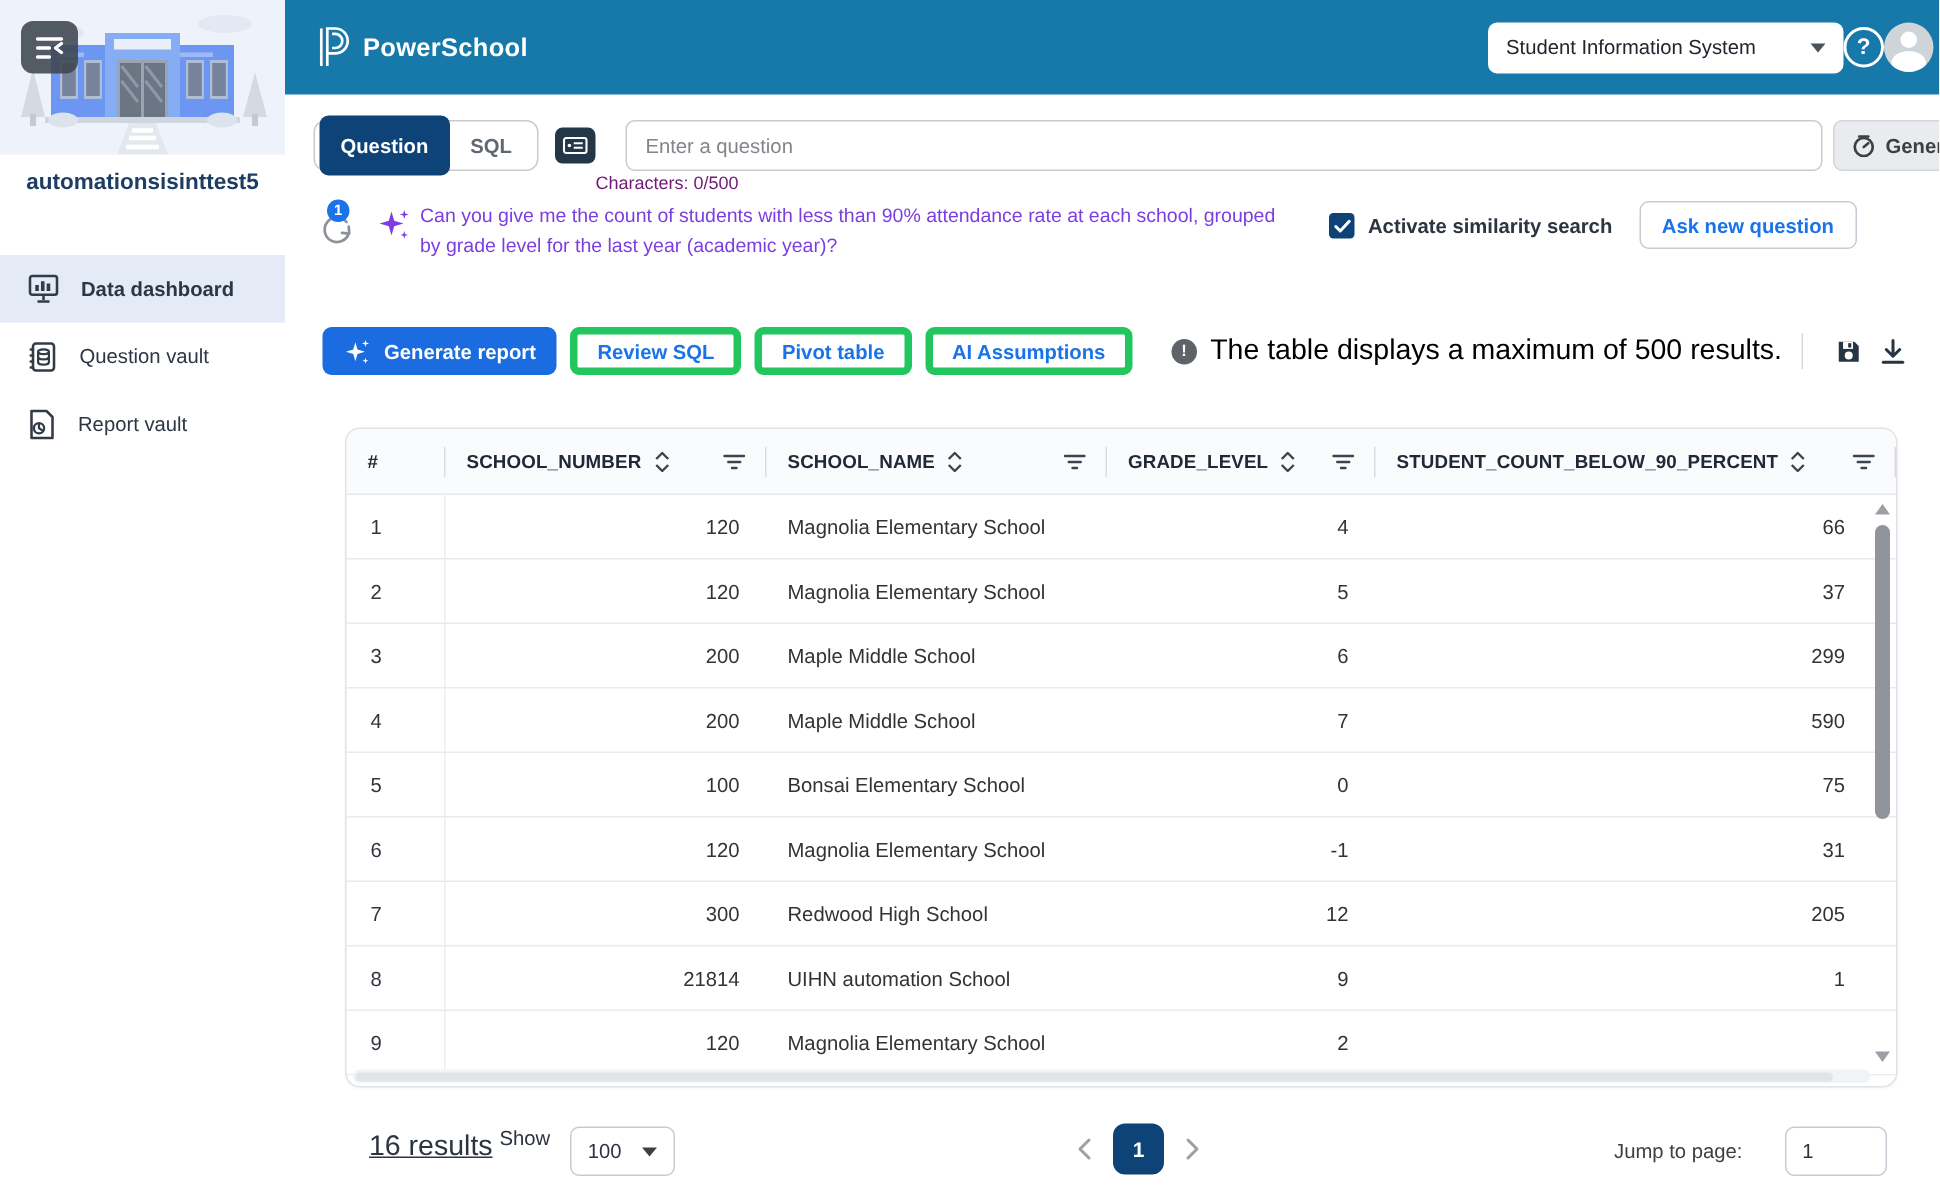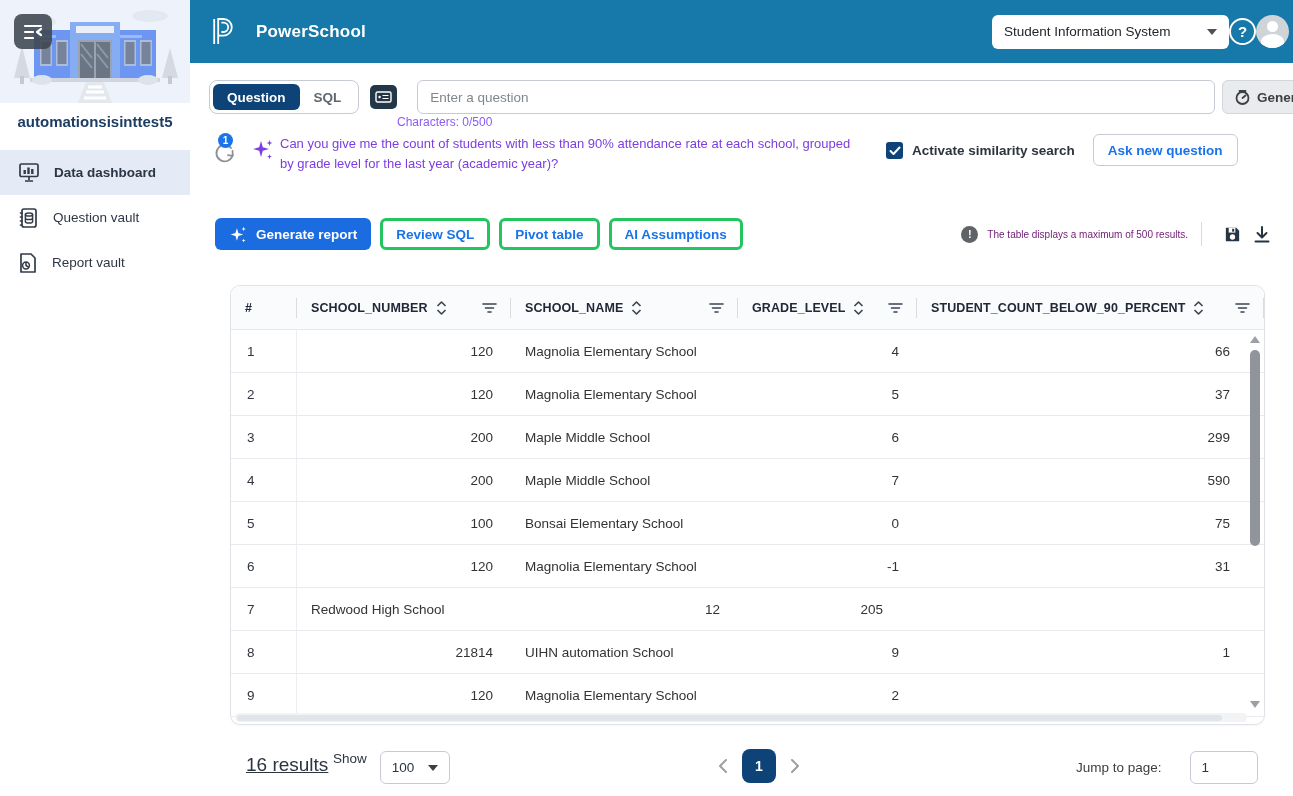--- a/index.html
+++ b/index.html
@@ -5,70 +5,70 @@
   * { margin:0; padding:0; box-sizing:border-box; }
   html,body { width:1293px; height:796px; }
   body { font-family:"Liberation Sans","DejaVu Sans",sans-serif; background:#fff; overflow:hidden; }
   .app { position:relative; width:1293px; height:796px; background:#fff; overflow:hidden; }
 
   
   .sidebar { position:absolute; left:0; top:0; width:190px; height:796px; background:#fff; z-index:5; }
   .illustration { position:relative; width:190px; height:103px; background:#eef3fb; overflow:hidden; }
   .collapse-btn { position:absolute; left:14px; top:14px; width:38px; height:35px; background:rgba(62,70,79,.88); border-radius:8px; display:flex; align-items:center; justify-content:center; cursor:pointer; z-index:3; }
   .district { margin-top:10px; text-align:center; font-size:15px; font-weight:bold; color:#1d3d63; }
-  .nav { margin-top:20px; }
+  .nav { margin-top:40px; }
   .nav-item { display:flex; align-items:center; gap:14px; height:45px; padding-left:18px; cursor:pointer; font-size:13.5px; color:#2c3644; }
   .nav-item.active { background:#e4ebf7; font-weight:bold; }
   .nav-item svg { flex:0 0 auto; }
 
   
   .topbar { position:absolute; left:190px; top:0; width:1103px; height:63px; background:#1679a9; display:flex; align-items:center; z-index:4; }
-  .brand-wrap { display:flex; align-items:center; gap:23px; margin-left:22px; }
+  .brand-wrap { display:flex; align-items:center; gap:9px; margin-left:22px; }
   .brand-name { color:#fff; font-weight:bold; font-size:17px; letter-spacing:.2px; }
   .topbar-right { margin-left:auto; display:flex; align-items:center; margin-right:4px; }
   .product-select { width:237px; height:34px; background:#fff; border-radius:6px; display:flex; align-items:center; padding:0 12px; cursor:pointer; }
   .product-select .label { font-size:13.5px; color:#20262e; }
   .caret-down { margin-left:auto; width:0; height:0; border-left:5px solid transparent; border-right:5px solid transparent; border-top:6px solid #4a525b; }
   .help-btn { width:27px; height:27px; border:2px solid #fff; border-radius:50%; color:#fff; font-weight:bold; font-size:15px; display:flex; align-items:center; justify-content:center; cursor:pointer; }
   .avatar { width:33px; height:33px; border-radius:50%; background:#cfd4d9; position:relative; overflow:hidden; cursor:pointer; }
   .avatar:before { content:""; position:absolute; left:11px; top:6px; width:11px; height:11px; background:#fff; border-radius:50%; }
   .avatar:after { content:""; position:absolute; left:5px; top:19px; width:23px; height:16px; background:#fff; border-radius:50%; }
 
   
   .content { position:absolute; left:190px; top:63px; width:1103px; height:733px; background:#fff; overflow:hidden; }
 
   
   .query-row { position:absolute; left:19px; top:17px; display:flex; align-items:center; }
   .toggle-group { display:flex; align-items:center; border:1px solid #c6cbd3; border-radius:8px; padding:3px; height:34px; }
-  .toggle-btn { height:26px; display:flex; align-items:center; padding:0 14px; font-size:13.5px; font-weight:bold; color:#5f6770; border-radius:6px; cursor:pointer; }
+  .toggle-btn { height:40px; display:flex; align-items:center; padding:0 14px; font-size:13.5px; font-weight:bold; color:#5f6770; border-radius:6px; cursor:pointer; }
   .toggle-btn.active { background:#0d4377; color:#fff; }
   .card-icon-btn { width:27px; height:24px; background:#233748; border-radius:5px; margin-left:11px; display:flex; align-items:center; justify-content:center; cursor:pointer; }
   .question-input { margin-left:20px; width:798px; height:34px; border:1px solid #c6cbd3; border-radius:6px; font-size:13.5px; padding:0 12px; color:#202124; outline:none; font-family:inherit; }
   .question-input::placeholder { color:#80868b; }
-  .char-counter { position:absolute; left:207px; top:52px; font-size:12px; color:#8b5cf6; }
+  .char-counter { position:absolute; left:207px; top:52px; font-size:12px; color:#701a75; }
   .generate-btn { position:absolute; left:1032px; top:17px; height:34px; width:110px; background:#e9ebee; border:1px solid #d3d6da; border-radius:6px; display:flex; align-items:center; gap:7px; padding:0 12px; font-size:13.5px; font-weight:bold; color:#3c4043; cursor:default; }
 
   
   .question-row { position:absolute; left:22px; top:71px; display:flex; align-items:flex-start; }
   .history-wrap { position:relative; width:26px; height:30px; margin-top:2px; }
   .history-badge { position:absolute; left:6px; top:-3px; min-width:15px; height:15px; background:#1a73e8; color:#fff; border-radius:50%; font-size:10px; font-weight:bold; display:flex; align-items:center; justify-content:center; z-index:2; }
   .sparkle-q { margin:4px 6px 0 14px; }
   .question-text { width:582px; font-size:13px; line-height:20px; color:#7c3ee0; }
   .similarity-wrap { display:flex; align-items:center; gap:9px; margin-left:24px; margin-top:8px; cursor:pointer;font-weight:bold; }
   .checkbox { width:17px; height:17px; background:#0d4377; border-radius:3px; display:flex; align-items:center; justify-content:center; }
   .similarity-label { font-size:13.5px; color:#2c3440; white-space:nowrap; }
   .ask-new-btn { margin-left:18px; margin-top:0; height:32px; background:#fff; border:1px solid #c6cbd3; border-radius:6px; padding:0 14px; font-size:13.5px; font-weight:bold; color:#1a73e8; cursor:pointer; white-space:nowrap; display:flex; align-items:center; }
 
   
   .actions-row { position:absolute; left:25px; top:155px; width:1060px; display:flex; align-items:center; }
   .btn-primary { height:32px; background:#1b6ce0; border:none; border-radius:6px; color:#fff; font-weight:bold; font-size:13.5px; display:flex; align-items:center; gap:8px; padding:0 14px; cursor:pointer; }
-  .btn-outline { height:32px; background:#fff; border:3px solid #22c55e; border-radius:6px; color:#1a73e8; font-weight:bold; font-size:13.5px; display:flex; align-items:center; padding:0 13px; margin-left:9px; cursor:pointer; }
+  .btn-outline { height:32px; background:#fff; border:5px solid #22c55e; border-radius:6px; color:#1a73e8; font-weight:bold; font-size:13.5px; display:flex; align-items:center; padding:0 13px; margin-left:9px; cursor:pointer; }
   .max-note-wrap { margin-left:auto; display:flex; align-items:center; }
   .info-icon { width:17px; height:17px; border-radius:50%; background:#5f6368; color:#fff; font-size:11px; font-weight:bold; display:flex; align-items:center; justify-content:center; }
-  .max-note { margin-left:9px; font-size:10px; color:#701a75; }
+  .max-note { margin-left:9px; font-size:19px; color:#000000; }
   .v-div { width:1px; height:24px; background:#d7dade; margin:0 13px; }
   .icon-btn { width:26px; height:26px; display:flex; align-items:center; justify-content:center; cursor:pointer; margin-left:4px; }
 
   
   .table-card { position:absolute; left:40px; top:222px; width:1035px; height:440px; border:1px solid #dfe2e6; border-radius:10px; background:#fff; box-shadow:0 1px 2px rgba(0,0,0,.04); overflow:hidden; }
   .thead { display:grid; grid-template-columns:66px 214px 227px 179px 1fr; height:44px; background:#fafbfc; border-bottom:1px solid #e6e8ec; }
   .th { position:relative; display:flex; align-items:center; padding:0 14px; font-size:12.5px; font-weight:bold; color:#212836; letter-spacing:.1px; }
   .th .sort { margin-left:8px; cursor:pointer; display:flex; }
   .th .filter { margin-left:auto; cursor:pointer; display:flex; }
   .th:after { content:""; position:absolute; right:0; top:12px; height:20px; width:1px; background:#d9dce1; }
@@ -389,20 +389,21 @@
           </div>
           <div class="trow">
             <div class="td idx">6</div>
             <div class="td num">120</div>
             <div class="td">Magnolia Elementary School</div>
             <div class="td num">-1</div>
             <div class="td last">31</div>
           </div>
           <div class="trow">
             <div class="td idx">7</div>
+            <div class="td num">300</div>
             <div class="td">Redwood High School</div>
             <div class="td num">12</div>
             <div class="td last">205</div>
           </div>
           <div class="trow">
             <div class="td idx">8</div>
             <div class="td num">21814</div>
             <div class="td">UIHN automation School</div>
             <div class="td num">9</div>
             <div class="td last">1</div>

